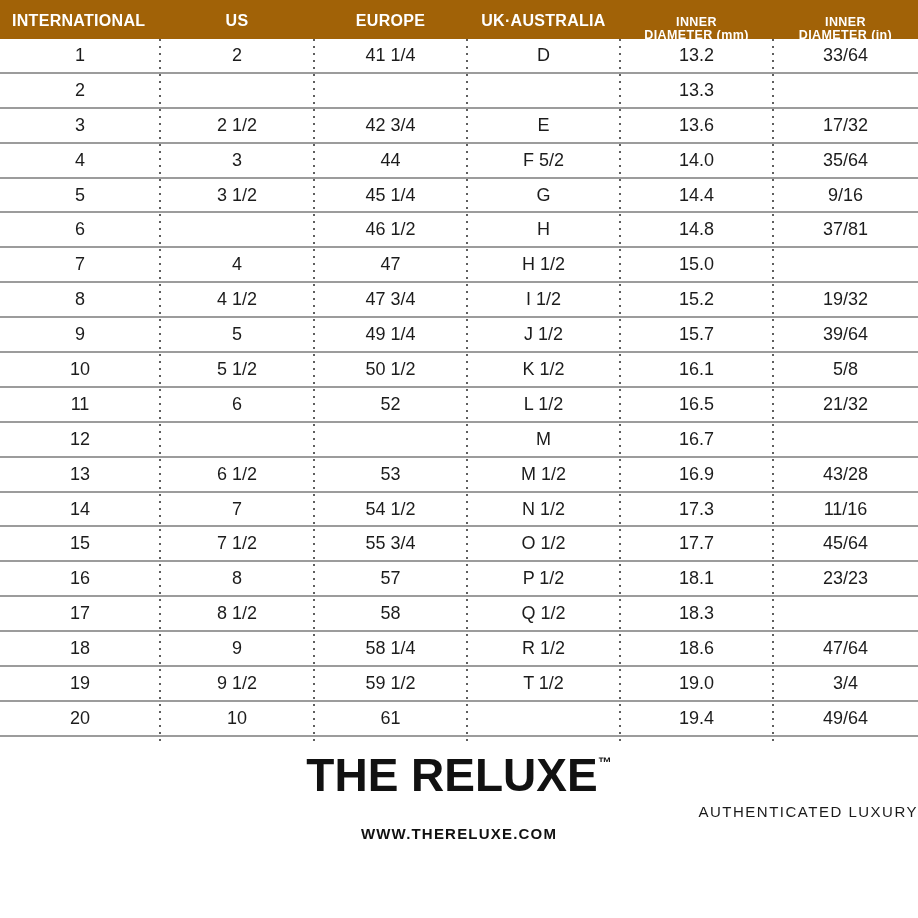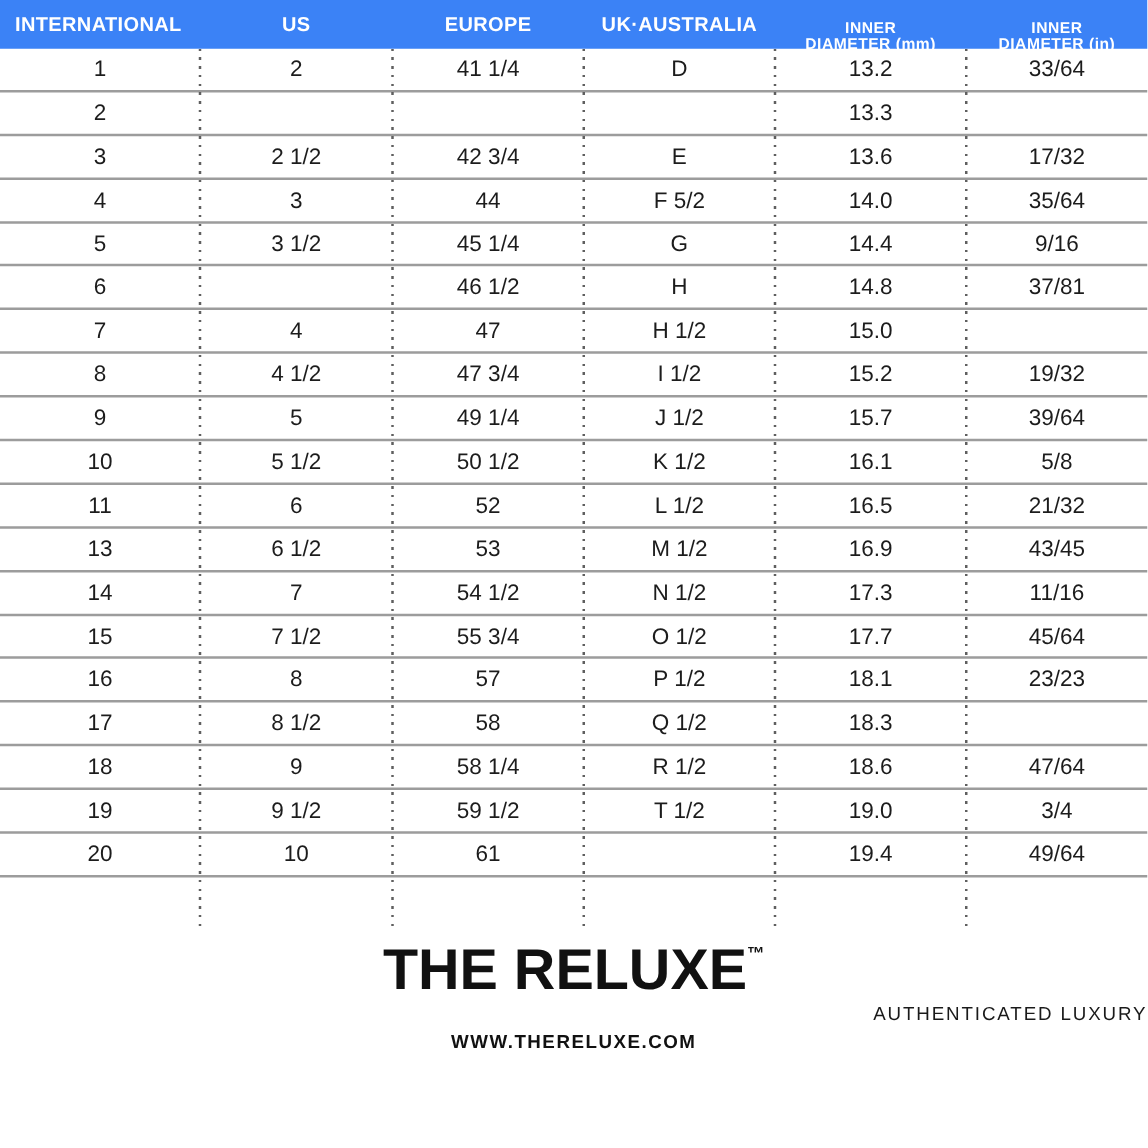--- a/index.html
+++ b/index.html
@@ -15,21 +15,21 @@
   .title {
     height: 88px;
     display: flex; align-items: center; justify-content: center;
     font-size: 70px; font-weight: 900; letter-spacing: -1px;
     color: #0d0d0d;
   }
 
   
   .thead {
     height: 39px;
-    background: #3b82f6;
+    background: #a16207;
     display: grid;
     grid-template-columns: 160px 154px 153px 153px 153px 145px;
     align-items: center;
     color: #ffffff;
   }
   .hcell {
     text-align: center;
     font-weight: bold;
     font-size: 16px;
     letter-spacing: 0.3px;
@@ -194,26 +194,34 @@
       </div>
       <div class="trow">
         <div class="tcell">11</div>
         <div class="tcell">6</div>
         <div class="tcell">52</div>
         <div class="tcell">L 1/2</div>
         <div class="tcell">16.5</div>
         <div class="tcell">21/32</div>
       </div>
       <div class="trow">
+        <div class="tcell">12</div>
+        <div class="tcell"></div>
+        <div class="tcell"></div>
+        <div class="tcell">M</div>
+        <div class="tcell">16.7</div>
+        <div class="tcell"></div>
+      </div>
+      <div class="trow">
         <div class="tcell">13</div>
         <div class="tcell">6 1/2</div>
         <div class="tcell">53</div>
         <div class="tcell">M 1/2</div>
         <div class="tcell">16.9</div>
-        <div class="tcell">43/45</div>
+        <div class="tcell">43/28</div>
       </div>
       <div class="trow">
         <div class="tcell">14</div>
         <div class="tcell">7</div>
         <div class="tcell">54 1/2</div>
         <div class="tcell">N 1/2</div>
         <div class="tcell">17.3</div>
         <div class="tcell">11/16</div>
       </div>
       <div class="trow">

